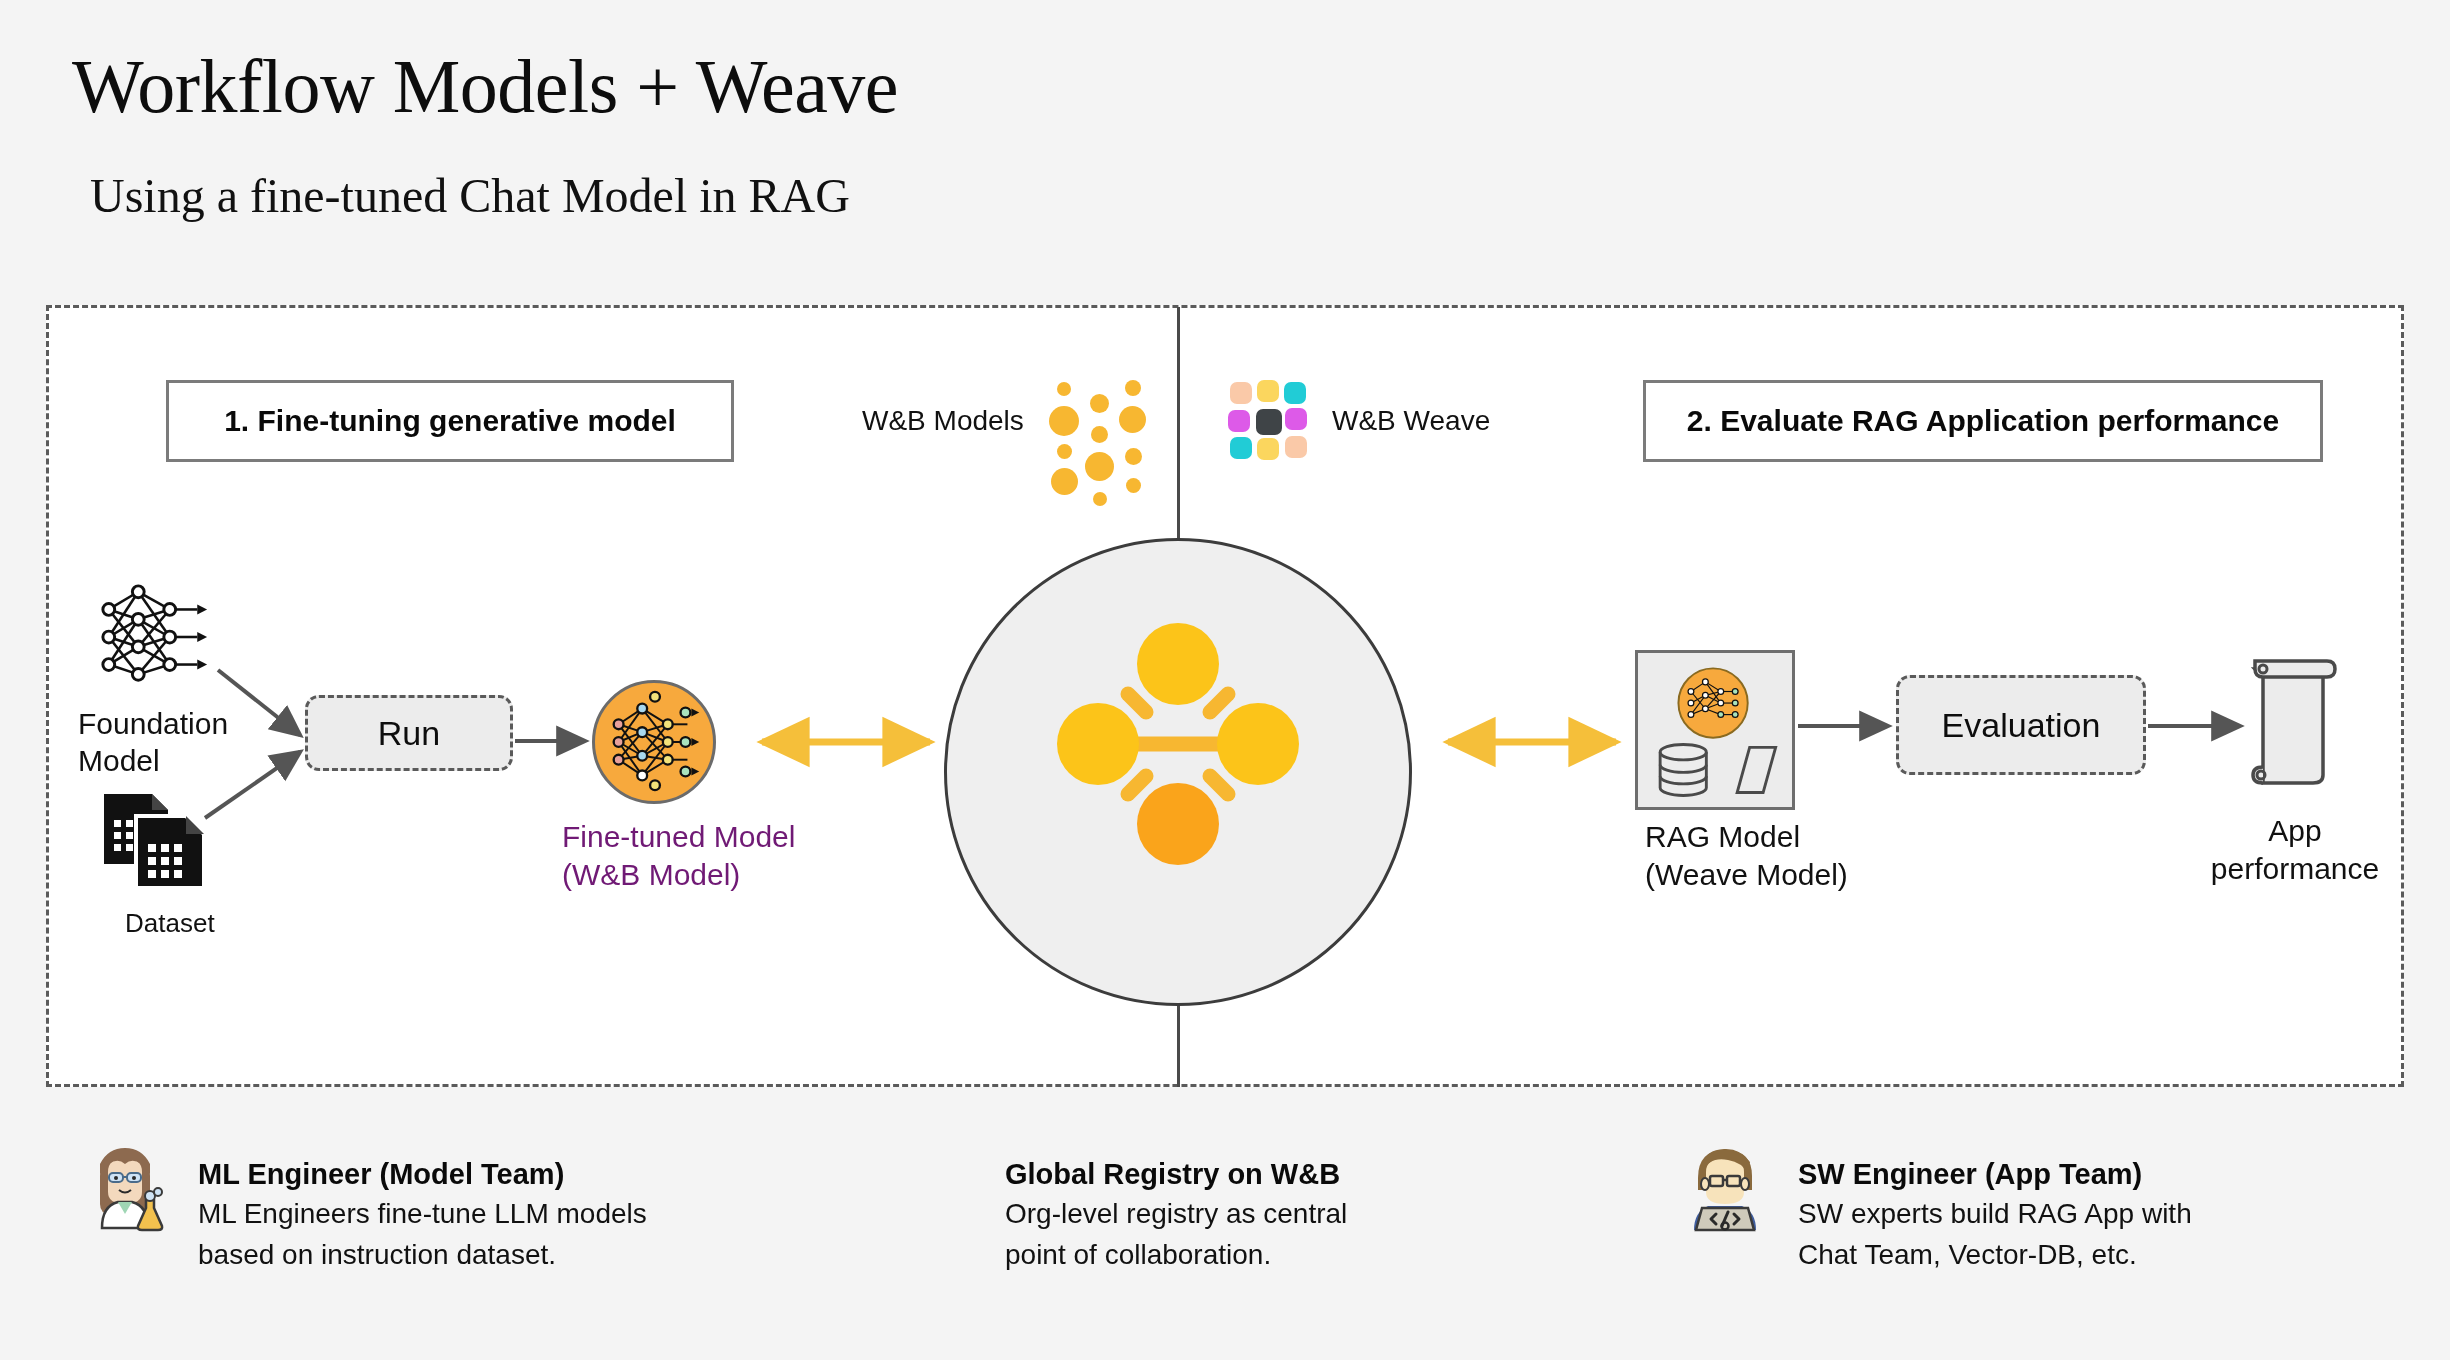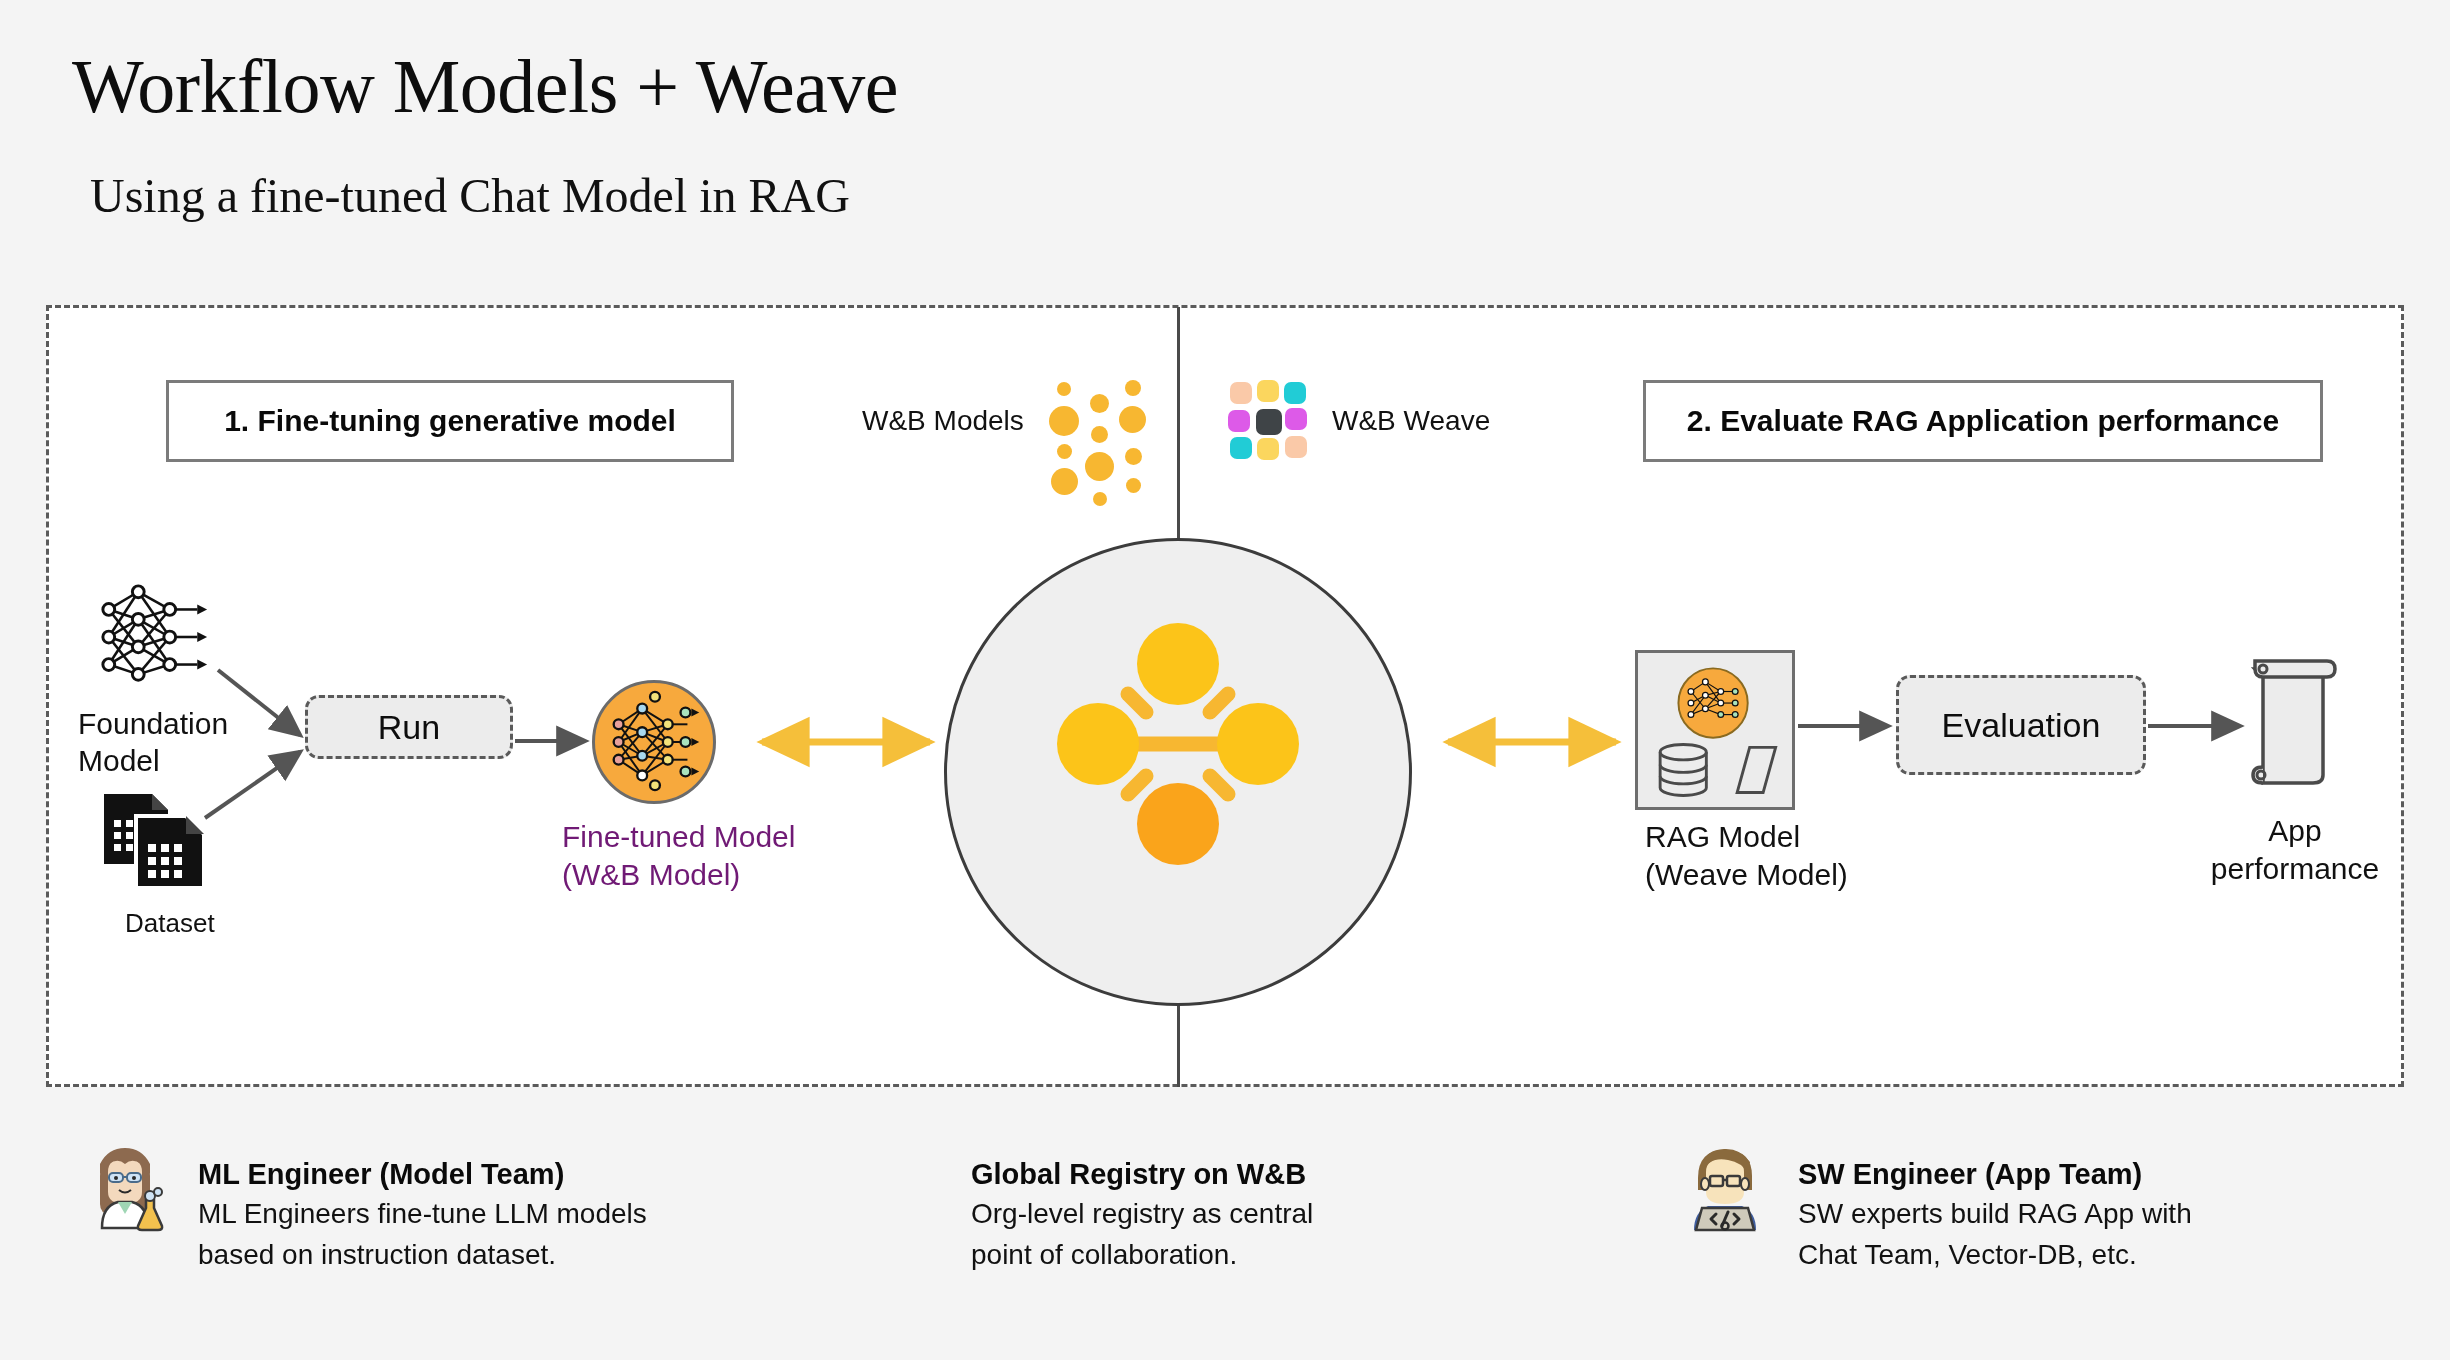--- a/index.html
+++ b/index.html
@@ -152,21 +152,21 @@
     border: 3px dashed #5a5a5a;
     border-radius: 14px;
     box-sizing: border-box;
     display: flex;
     align-items: center;
     justify-content: center;
     font-size: 34px;
     color: #0d0d0d;
     white-space: nowrap;
   }
-  #run-node { left: 305px; top: 695px; width: 208px; height: 64px; }
+  #run-node { left: 305px; top: 695px; width: 208px; height: 76px; }
   #evaluation-node { left: 1896px; top: 675px; width: 250px; height: 100px; }
 
   #ft-model-circle {
     position: absolute;
     left: 592px;
     top: 680px;
     width: 124px;
     height: 124px;
     border-radius: 50%;
     background: #f7a93d;
@@ -253,21 +253,21 @@
     pointer-events: none;
     z-index: 2;
   }
 
   
   .legend-item {
     position: absolute;
     width: 600px;
   }
   #legend-1 { left: 80px;   top: 1140px; }
-  #legend-2 { left: 971px;  top: 1140px; }
+  #legend-2 { left: 1005px;  top: 1140px; }
   #legend-3 { left: 1680px; top: 1140px; }
 
   .legend-emoji {
     position: absolute;
     left: 0;
     top: 2px;
     width: 90px;
     height: 90px;
   }
   .legend-text { margin-left: 0; margin-top: 16px; }

